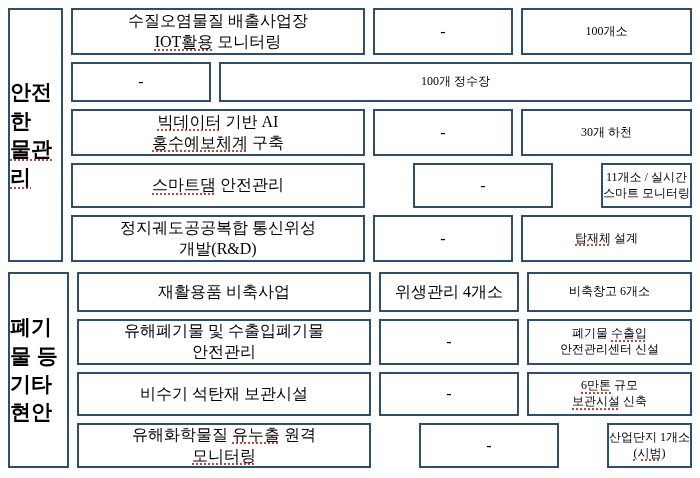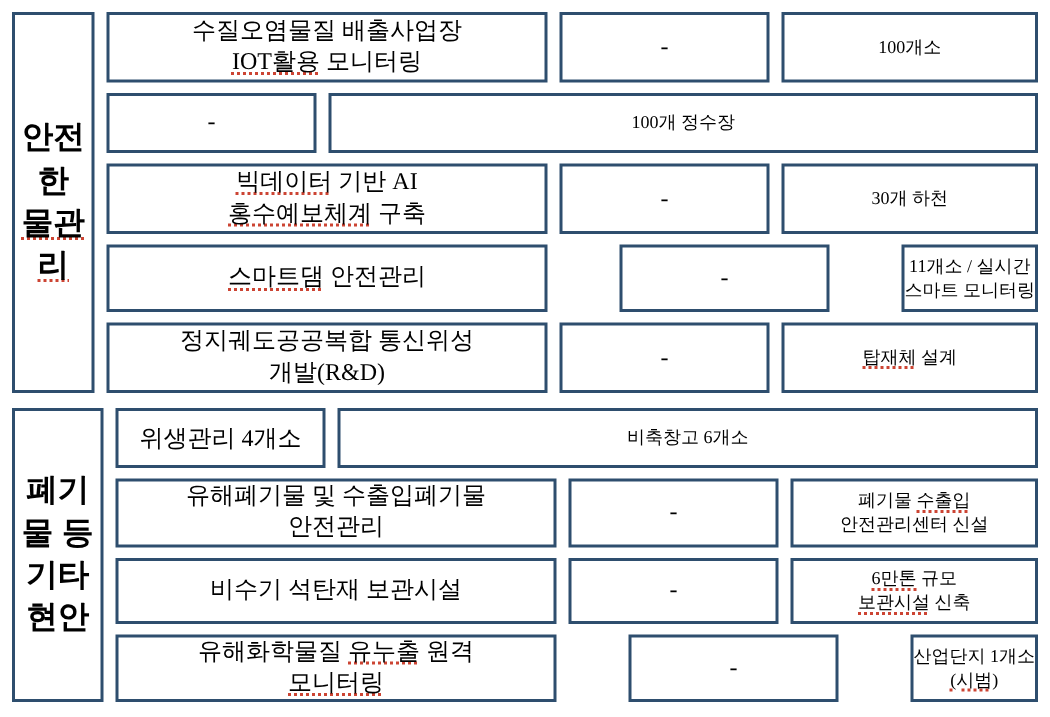--- a/index.html
+++ b/index.html
@@ -20,21 +20,20 @@
     box-sizing: border-box;
     border: 2px solid #2e4e6e;
     display: flex;
     flex-direction: column;
     align-items: center;
     justify-content: center;
     font-family: "Liberation Sans", "DejaVu Sans", sans-serif;
     font-weight: bold;
     font-size: 21px;
     line-height: 1.35;
-    text-align: center;
   }
   .rows { flex: 1; display: flex; flex-direction: column; gap: 7px; }
   .row { display: flex; gap: 8px; }
   .cell {
     box-sizing: border-box;
     border: 2px solid #2e4e6e;
     display: flex;
     flex-direction: column;
     align-items: center;
     justify-content: center;
@@ -123,20 +122,23 @@
   </div>
 
   <div class="section">
     <div class="label-box">
       <div class="line"><span>폐기물 등</span></div>
       <div class="line"><span>기타 현안</span></div>
     </div>
     <div class="rows">
 
       <div class="row h40">
+        <div class="cell name">
+          <div class="line"><span>재활용품 비축사업</span></div>
+        </div>
         <div class="cell value">위생관리 4개소</div>
         <div class="cell result">
           <div class="line"><span>비축창고 6개소</span></div>
         </div>
       </div>
 
       <div class="row h46">
         <div class="cell name">
           <div class="line"><span>유해폐기물 및 수출입폐기물</span></div>
           <div class="line"><span>안전관리</span></div>

